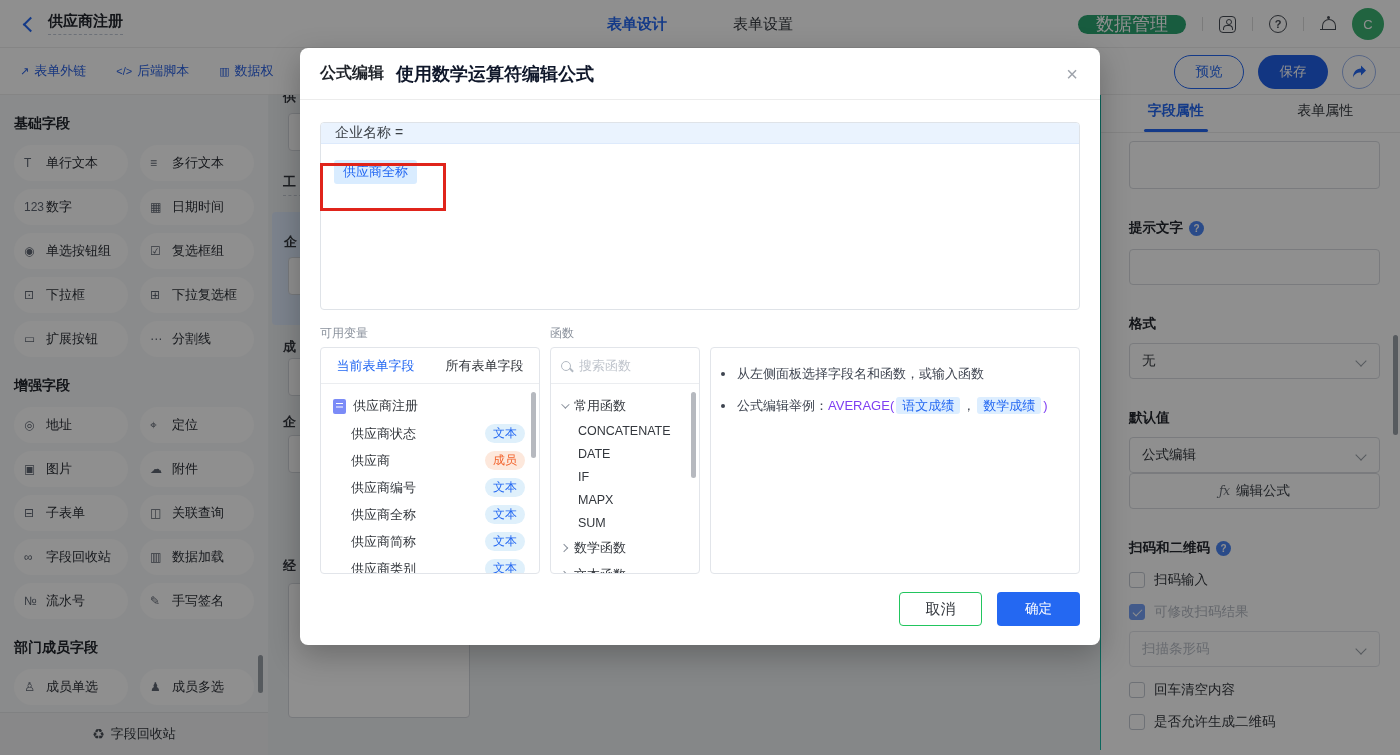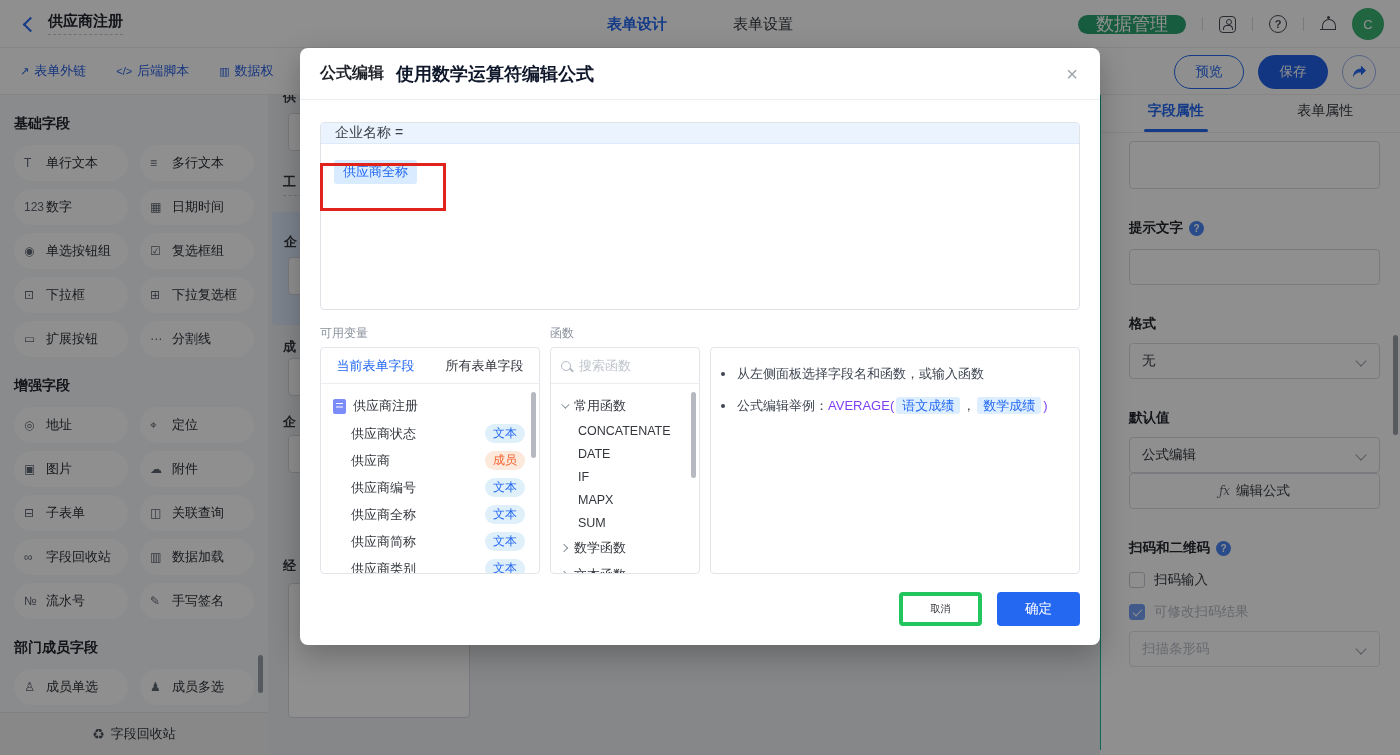--- a/index.html
+++ b/index.html
@@ -170,22 +170,22 @@
   .fx-row .chev { width:6px; height:6px; border-right:1.4px solid #8a919c; border-bottom:1.4px solid #8a919c;
                   display:inline-block; transform:rotate(45deg) translateY(-2px); flex:none; }
   .fx-row.closed .chev { transform:rotate(-45deg); }
   .fx-row.fn { padding-left:27px; font-size:12.5px; }
   .fx-thumb { position:absolute; right:3px; top:44px; width:5px; height:86px; background:#b6b9bf; border-radius:3px; }
   .h-row { display:flex; gap:12px; margin-bottom:12px; font-size:13px; color:#3e4450; line-height:20px; }
   .h-dot { width:4px; height:4px; border-radius:50%; background:#3e4450; margin-top:8px; flex:none; }
   .h-purple { color:#7e3ff2; }
   .h-chip { background:#ddeeff; color:#2468f2; padding:1px 6px; border-radius:3px; margin:0 2px; }
   .m-foot { position:absolute; right:20px; bottom:19px; display:flex; gap:15px; }
-  .btn-cancel { width:83px; height:34px; background:#fff; border:4px solid #22c55e; border-radius:4px;
-                font-size:10px; color:#33373d; cursor:pointer; }
+  .btn-cancel { width:83px; height:34px; background:#fff; border:1px solid #22c55e; border-radius:4px;
+                font-size:15px; color:#33373d; cursor:pointer; }
   .btn-ok { width:83px; height:34px; background:#2468f2; border:none; border-radius:4px;
             font-size:13.5px; color:#fff; cursor:pointer; }
 </style>
 </head>
 <body>
 
 <div class="stage">
 
   <div class="topbar">
     <div class="back"></div>
@@ -418,20 +418,32 @@
             <span class="cb"></span>
             <span class="cb-label">扫码输入</span>
           </div>
 
           <div class="check-row checked disabled">
             <span class="cb"></span>
             <span class="cb-label">可修改扫码结果</span>
           </div>
         </div>
       <div class="p-select disabled">扫描条形码</div>
+      <div>
+
+          <div class="check-row">
+            <span class="cb"></span>
+            <span class="cb-label">回车清空内容</span>
+          </div>
+
+          <div class="check-row">
+            <span class="cb"></span>
+            <span class="cb-label">是否允许生成二维码</span>
+          </div>
+        </div>
       
       
     </div>
     <div class="rp-thumb"></div>
   </div>
 
   <div class="dim"></div>
 
   <div class="modal">
     <div class="m-head">

